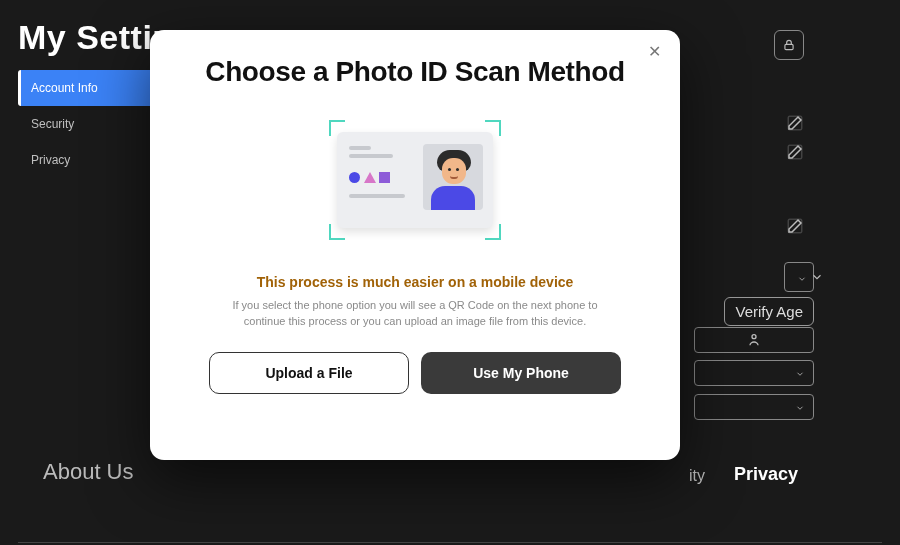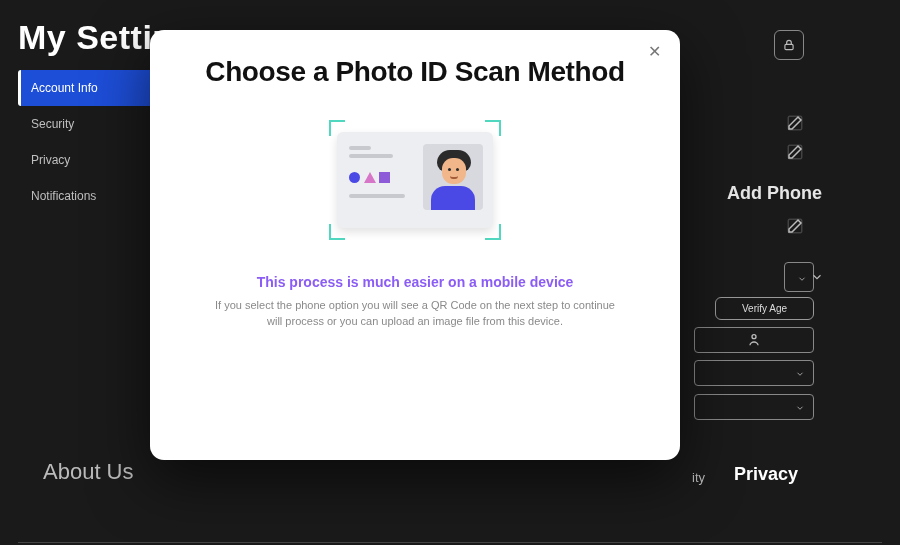--- a/index.html
+++ b/index.html
@@ -2,41 +2,41 @@
 <html><head>
 <meta charset="utf-8">
 <style>
   html,body{margin:0;padding:0;width:900px;height:545px;overflow:hidden;
     font-family:"Gotham","Helvetica Neue",Arial,sans-serif;background:#1a1a1a;color:#ccc}
   *{box-sizing:border-box}
   .page{position:relative;width:900px;height:545px}
   .title{position:absolute;left:18px;top:18px;font-size:34px;font-weight:800;color:#fff;letter-spacing:.5px}
   .sidebar{position:absolute;left:18px;top:70px;width:150px}
   .sb-item{padding:11px 10px;font-size:12px;color:#bfbfbf;border-left:3px solid transparent;border-radius:3px}
-  .sb-item.active{background:#1d4ed8;border-left-color:#fff;color:#fff}
+  .sb-item.active{background:#3b82f6;border-left-color:#fff;color:#fff}
   .right-pane{position:absolute;right:16px;top:0;width:220px;height:545px}
   .lock{position:absolute;right:80px;top:30px;width:30px;height:30px;border:1px solid #888;border-radius:6px;display:flex;align-items:center;justify-content:center;color:#bbb}
   .edit-icon{width:18px;height:18px;position:absolute;right:80px;color:#bbb}
   .edit1{top:114px}
   .edit2{top:143px}
   .add-phone{position:absolute;right:62px;top:183px;font-size:18px;color:#e6e6e6;font-weight:600}
   .edit3{top:217px}
   .mini-select{position:absolute;right:70px;width:30px;height:30px;border:1px solid #888;border-radius:4px}
   .mini-select.sel1{top:262px}
   .mini-select .chev{position:absolute;right:6px;top:11px;width:10px;height:10px;color:#bbb}
   .open-chev{position:absolute;right:60px;top:270px;width:14px;height:14px;color:#bbb}
-  .verify{position:absolute;right:70px;top:297px;border:1px solid #999;border-radius:6px;padding:5px 26px;font-size:10px;color:#ddd}
+  .verify{position:absolute;right:70px;top:297px;border:1px solid #999;border-radius:6px;padding:5px 10px;font-size:15px;color:#ddd}
   .gender-box{position:absolute;right:70px;top:327px;border:1px solid #888;border-radius:4px;width:120px;height:26px;display:flex;align-items:center;justify-content:center;color:#bbb}
   .select-row{position:absolute;right:70px;border:1px solid #888;border-radius:4px;height:26px;width:120px}
   .select-row .chev{position:absolute;right:8px;top:8px;width:10px;height:10px;color:#bbb}
   .sel2{top:360px}
   .sel3{top:394px}
   .footer{position:absolute;left:18px;right:18px;bottom:2px;border-top:1px solid #444}
   .foot-left{position:absolute;left:43px;bottom:60px;font-size:22px;color:#bbb}
-  .foot-right1{position:absolute;right:195px;bottom:60px;font-size:13px;color:#bbb}
+  .foot-right1{position:absolute;right:195px;bottom:60px;font-size:16px;color:#bbb}
   .foot-right2{position:absolute;right:102px;bottom:60px;font-size:18px;color:#fff;font-weight:700}
 
   
   .modal{position:absolute;left:150px;top:30px;width:530px;height:430px;background:#fff;border-radius:14px;
     box-shadow:0 20px 60px rgba(0,0,0,.6);padding:22px 28px 22px;color:#111;display:flex;flex-direction:column;align-items:center}
   .close{position:absolute;right:14px;top:14px;width:18px;height:18px;color:#777;font-size:16px;line-height:1}
   .m-title{font-size:28px;font-weight:800;margin-top:4px;letter-spacing:-.4px}
   .card-wrap{position:relative;margin-top:32px;width:172px;height:120px}
   .brk{position:absolute;width:16px;height:16px;border:2px solid #4fd7bf}
   .brk.tl{left:0;top:0;border-right:none;border-bottom:none}
@@ -52,40 +52,39 @@
   .shape-c{position:absolute;left:12px;top:40px;width:11px;height:11px;background:#4b49e6;border-radius:50%}
   .shape-t{position:absolute;left:27px;top:40px;width:0;height:0;border-left:6px solid transparent;border-right:6px solid transparent;border-bottom:11px solid #d776c8}
   .shape-s{position:absolute;left:42px;top:40px;width:11px;height:11px;background:#8d5bd8}
   .portrait{position:absolute;right:10px;top:12px;width:60px;height:66px;background:#d7d9de;border-radius:4px;overflow:hidden}
   .hair{position:absolute;left:14px;top:6px;width:34px;height:22px;background:#2b2b2b;border-radius:14px 14px 10px 10px}
   .face{position:absolute;left:19px;top:14px;width:24px;height:26px;background:#f1b78a;border-radius:11px}
   .eyeL,.eyeR{position:absolute;top:24px;width:3px;height:3px;background:#2b2b2b;border-radius:50%}
   .eyeL{left:25px}.eyeR{left:33px}
   .mouth{position:absolute;left:27px;top:32px;width:8px;height:3px;border-bottom:2px solid #a35b3a;border-radius:0 0 6px 6px}
   .torso{position:absolute;left:8px;bottom:-6px;width:44px;height:30px;background:#4b49e6;border-radius:14px 14px 0 0}
-  .m-sub{margin-top:34px;font-size:14px;font-weight:700;color:#8b5cf6}
+  .m-sub{margin-top:34px;font-size:14px;font-weight:700;color:#a16207}
   .m-help{margin-top:8px;font-size:11px;color:#8a8a8a;text-align:center;line-height:1.45;max-width:400px}
   .m-buttons{margin-top:22px;display:flex;gap:12px}
   .btn{width:200px;height:42px;border-radius:10px;font-size:14px;font-weight:600;display:flex;align-items:center;justify-content:center}
   .btn-outline{border:1px solid #333;color:#111;background:#fff}
   .btn-dark{background:#3a3a3a;color:#fff}
   svg{display:block}
 </style>
 </head>
 <body>
 
 <div class="page">
 
   <div class="title">My Settings</div>
 
   <div class="sidebar">
     <div class="sb-item active"><span>Account Info</span></div>
     <div class="sb-item"><span>Security</span></div>
     <div class="sb-item"><span>Privacy</span></div>
-    <div class="sb-item"><span>Notifications</span></div>
   </div>
 
   <div class="right-pane">
     <div class="lock">
       <svg width="14" height="14" viewBox="0 0 24 24" fill="none" stroke="currentColor" stroke-width="2">
           <rect x="5" y="11" width="14" height="9" rx="2"></rect>
           <path d="M8 11V8a4 4 0 0 1 8 0v3"></path>
         </svg>
     </div>
     <div class="edit-icon edit1">
@@ -93,21 +92,20 @@
           <path d="M4 20h4L20 8l-4-4L4 16v4z"></path>
           <rect x="3" y="3" width="18" height="18" rx="2" opacity=".25"></rect>
         </svg>
     </div>
     <div class="edit-icon edit2">
       <svg width="18" height="18" viewBox="0 0 24 24" fill="none" stroke="currentColor" stroke-width="2">
           <path d="M4 20h4L20 8l-4-4L4 16v4z"></path>
           <rect x="3" y="3" width="18" height="18" rx="2" opacity=".25"></rect>
         </svg>
     </div>
-    <div class="add-phone">Add Phone</div>
     <div class="edit-icon edit3">
       <svg width="18" height="18" viewBox="0 0 24 24" fill="none" stroke="currentColor" stroke-width="2">
           <path d="M4 20h4L20 8l-4-4L4 16v4z"></path>
           <rect x="3" y="3" width="18" height="18" rx="2" opacity=".25"></rect>
         </svg>
     </div>
     <div class="mini-select sel1">
       <svg class="chev" viewBox="0 0 24 24" fill="none" stroke="currentColor" stroke-width="2">
           <path d="M6 9l6 6 6-6"></path>
         </svg>
@@ -162,17 +160,21 @@
             <div class="face"></div>
           <div class="eyeL"></div>
             <div class="eyeR"></div>
             <div class="mouth"></div>
           <div class="torso"></div>
         </div>
       </div>
     </div>
 
     <div class="m-sub">This process is much easier on a mobile device</div>
-    <div class="m-help">If you select the phone option you will see a QR Code on the next step to continue will process or you can upload an image file from this device.</div>
+    <div class="m-help">If you select the phone option you will see a QR Code on the next phone to continue this process or you can upload an image file from this device.</div>
 
+    <div class="m-buttons">
+      <div class="btn btn-outline">Upload a File</div>
+      <div class="btn btn-dark">Use My Phone</div>
+    </div>
   </div>
 
 </div>
 
 </body></html>

